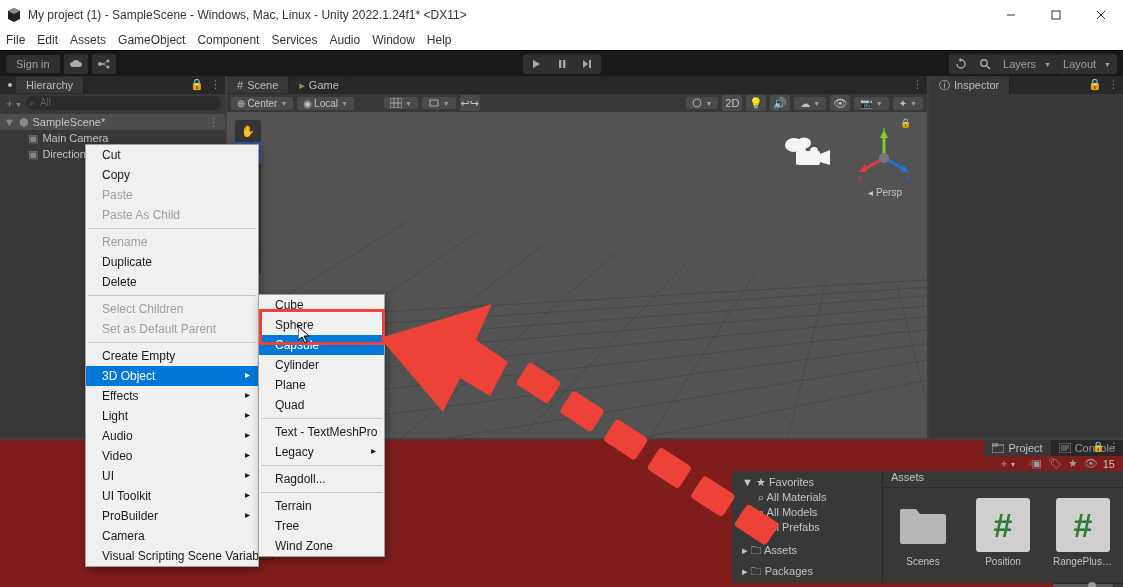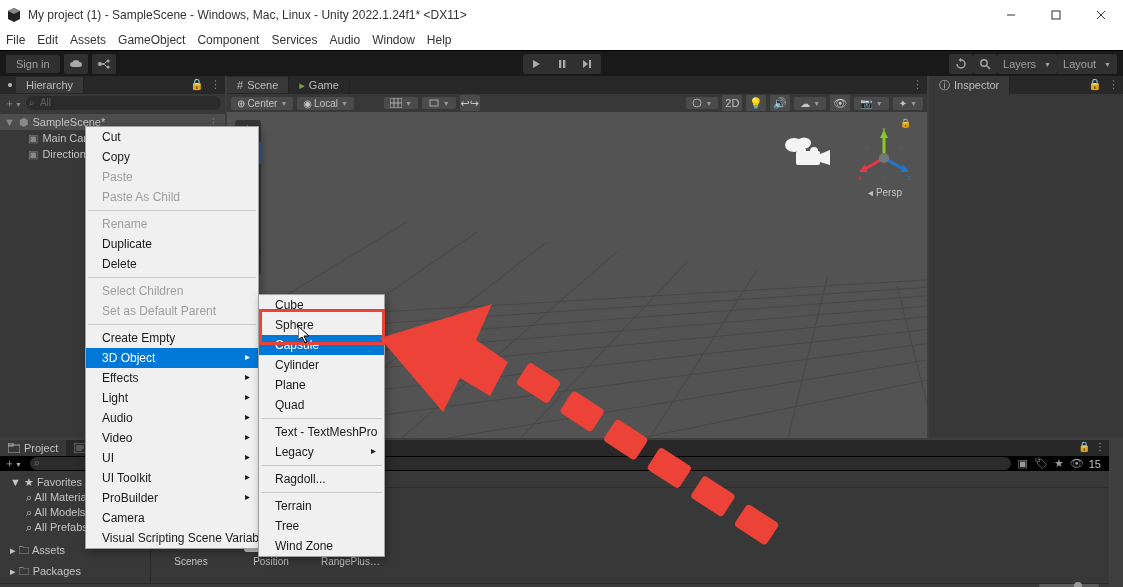--- a/index.html
+++ b/index.html
@@ -272,25 +272,26 @@
     right: 0;
     height: 362px;
     background: #383838;
   }
 
   
   .project {
     position: absolute;
     top: 364px;
     left: 0;
-    right: 14px;
+    right: 0;
     height: 147px;
-    background: #000000;
+    background: #7f1d1d;
     display: flex;
     flex-direction: column;
+    align-items: flex-end;
   }
   .projtabs {
     height: 18px;
     background: #282828;
     display: flex; align-items:center;
     position: relative;
   }
   .projtabs .tab {
     padding: 2px 8px;
     font-size: 11px;
@@ -782,21 +783,21 @@
     </div>
     <div class="projfoot">
       <span class="slider">
           <span class="knob"></span>
         </span>
     </div>
   </div>
 
 </div>
 
-<div id="ctx1" class="ctxmenu" style="left:85px; top:126px; width:172px;">
+<div id="ctx1" class="ctxmenu" style="left:85px; top:144px; width:172px;">
     <div class="mi">Cut</div>
     <div class="mi">Copy</div>
     <div class="mi disabled">Paste</div>
     <div class="mi disabled">Paste As Child</div>
     <hr>
     <div class="mi disabled">Rename</div>
     <div class="mi">Duplicate</div>
     <div class="mi">Delete</div>
     <hr>
     <div class="mi disabled">Select Children</div>

